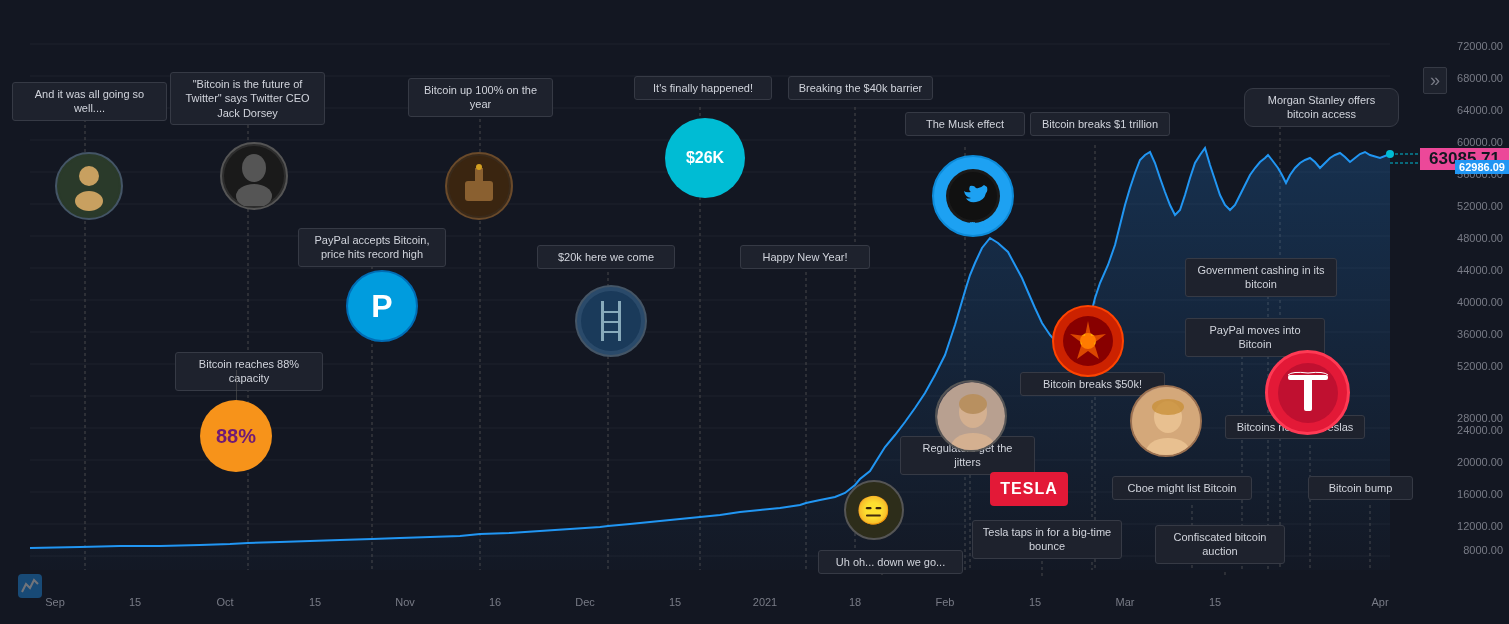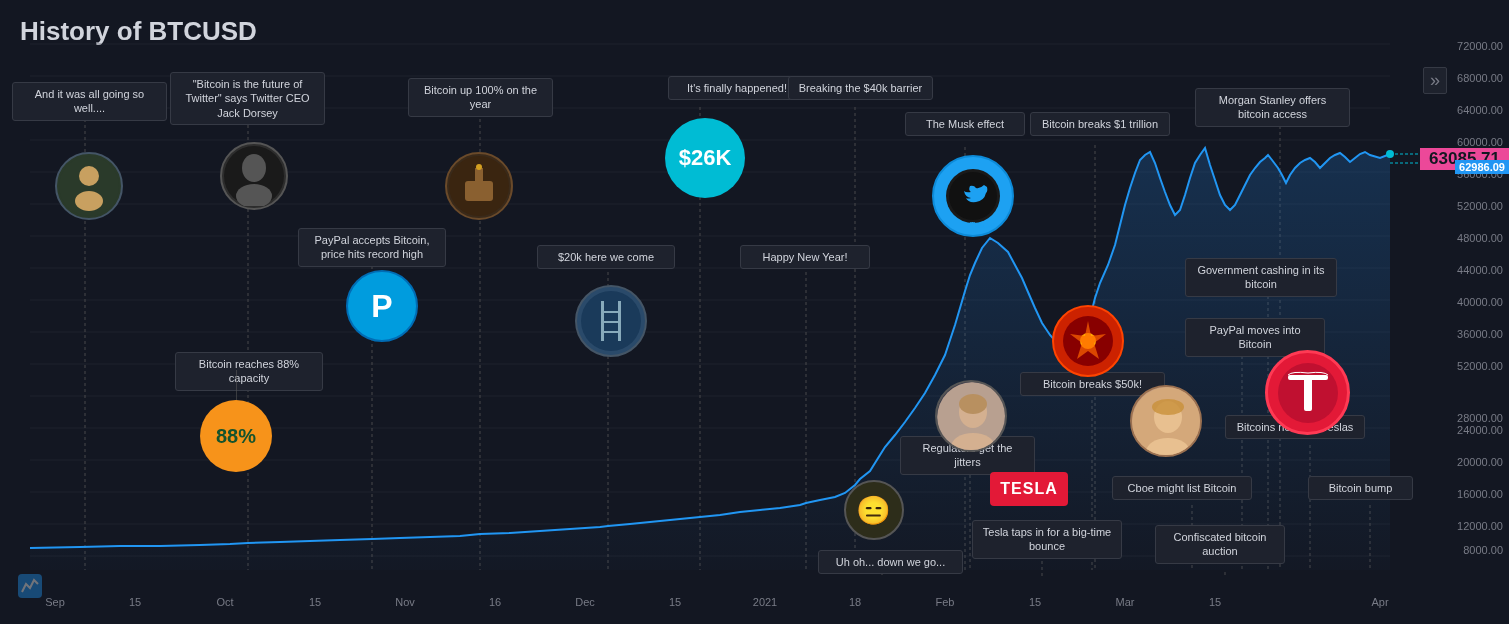--- a/index.html
+++ b/index.html
@@ -60,21 +60,20 @@
       left: 0;
       width: 1420px;
       height: 624px;
     }
   </style>
 </head>
 <body>
 
 <div id="chart-container">
 
-  <div id="title">History of BTCUSD</div>
 
   <svg id="chart-svg" viewBox="0 0 1420 624" preserveAspectRatio="none">
 
     <line x1="30" y1="44" x2="1390" y2="44" stroke="#2a2e39" stroke-width="0.5"></line>
     <line x1="30" y1="76" x2="1390" y2="76" stroke="#2a2e39" stroke-width="0.5"></line>
     <line x1="30" y1="108" x2="1390" y2="108" stroke="#2a2e39" stroke-width="0.5"></line>
     <line x1="30" y1="140" x2="1390" y2="140" stroke="#2a2e39" stroke-width="0.5"></line>
     <line x1="30" y1="172" x2="1390" y2="172" stroke="#2a2e39" stroke-width="0.5"></line>
     <line x1="30" y1="204" x2="1390" y2="204" stroke="#2a2e39" stroke-width="0.5"></line>
     <line x1="30" y1="236" x2="1390" y2="236" stroke="#2a2e39" stroke-width="0.5"></line>
@@ -221,53 +220,53 @@
   <div class="x-label" style="left:855px;">18</div>
   <div class="x-label" style="left:945px;">Feb</div>
   <div class="x-label" style="left:1035px;">15</div>
   <div class="x-label" style="left:1125px;">Mar</div>
   <div class="x-label" style="left:1215px;">15</div>
   <div class="x-label" style="left:1380px;">Apr</div>
 
   <div class="annotation" style="left:12px; top:82px; width:155px;">And it was all going so well....</div>
   <div class="annotation" style="left:170px; top:72px; width:155px;">"Bitcoin is the future of Twitter" says Twitter CEO Jack Dorsey</div>
   <div class="annotation" style="left:408px; top:78px; width:145px;">Bitcoin up 100% on the year</div>
-  <div class="annotation" style="left:634px; top:76px; width:138px;margin-left:34px;">It's finally happened!</div>
+  <div class="annotation" style="left:634px; top:76px; width:138px;">It's finally happened!</div>
   <div class="annotation" style="left:788px; top:76px; width:145px;">Breaking the $40k barrier</div>
   <div class="annotation" style="left:905px; top:112px; width:120px;">The Musk effect</div>
   <div class="annotation" style="left:1030px; top:112px; width:140px;">Bitcoin breaks $1 trillion</div>
-  <div class="annotation" style="left:1195px; top:88px; width:155px;">Morgan Stanley offers bitcoin access</div>
+  <div class="annotation" style="left:1244px; top:88px; width:155px;border-radius:9px;">Morgan Stanley offers bitcoin access</div>
 
   <div class="annotation" style="left:298px; top:228px; width:148px;">PayPal accepts Bitcoin, price hits record high</div>
   <div class="annotation" style="left:537px; top:245px; width:138px;">$20k here we come</div>
   <div class="annotation" style="left:740px; top:245px; width:130px;">Happy New Year!</div>
   <div class="annotation" style="left:1185px; top:258px; width:152px;">Government cashing in its bitcoin</div>
   <div class="annotation" style="left:1185px; top:318px; width:140px;">PayPal moves into Bitcoin</div>
   <div class="annotation" style="left:1020px; top:372px; width:145px;">Bitcoin breaks $50k!</div>
   <div class="annotation" style="left:1225px; top:415px; width:140px;">Bitcoins now buy Teslas</div>
 
   <div class="annotation" style="left:900px; top:436px; width:135px;">Regulators get the jitters</div>
   <div class="annotation" style="left:1112px; top:476px; width:140px;">Cboe might list Bitcoin</div>
   <div class="annotation" style="left:1155px; top:525px; width:130px;">Confiscated bitcoin auction</div>
   <div class="annotation" style="left:1308px; top:476px; width:105px;">Bitcoin bump</div>
   <div class="annotation" style="left:818px; top:550px; width:145px;">Uh oh... down we go...</div>
   <div class="annotation" style="left:972px; top:520px; width:150px;">Tesla taps in for a big-time bounce</div>
 
   <div style="position:absolute; left:200px; top:400px; width:72px; height:72px; background:#f7931a; border-radius:50%; display:flex; align-items:center; justify-content:center;">
-    <span style="color:#14532d; font-size:20px; font-weight:700;">88%</span>
+    <span style="color:#701a75; font-size:20px; font-weight:700;">88%</span>
   </div>
   <div class="annotation" style="left:175px; top:352px; width:148px;">Bitcoin reaches 88% capacity</div>
   <div style="position:absolute; left:236px; top:370px; width:1px; height:30px; background:#555; opacity:0.6;"></div>
 
   <div style="position:absolute; left:346px; top:270px; width:72px; height:72px; background:#009cde; border-radius:50%; display:flex; align-items:center; justify-content:center; border:2px solid #006cb4;">
     <span style="color:#fff; font-size:32px; font-weight:800;">P</span>
   </div>
 
   <div style="position:absolute; left:665px; top:118px; width:80px; height:80px; background:#00bcd4; border-radius:50%; display:flex; align-items:center; justify-content:center;">
-    <span style="color:#fff; font-size:22px; font-weight:700;">$26K</span>
+    <span style="color:#fff; font-size:16px; font-weight:700;">$26K</span>
   </div>
 
   <div style="position:absolute; left:575px; top:285px; width:72px; height:72px; background:#2a4a6a; border-radius:50%; overflow:hidden; border:2px solid #456; display:flex; align-items:center; justify-content:center;">
     <svg width="60" height="60" viewBox="0 0 60 60">
       <circle cx="30" cy="30" r="30" fill="#1a3a5a"></circle>
 
       <rect x="20" y="10" width="3" height="40" fill="#8ab"></rect>
       <rect x="37" y="10" width="3" height="40" fill="#8ab"></rect>
       <rect x="20" y="20" width="20" height="2" fill="#8ab"></rect>
       <rect x="20" y="30" width="20" height="2" fill="#8ab"></rect>

